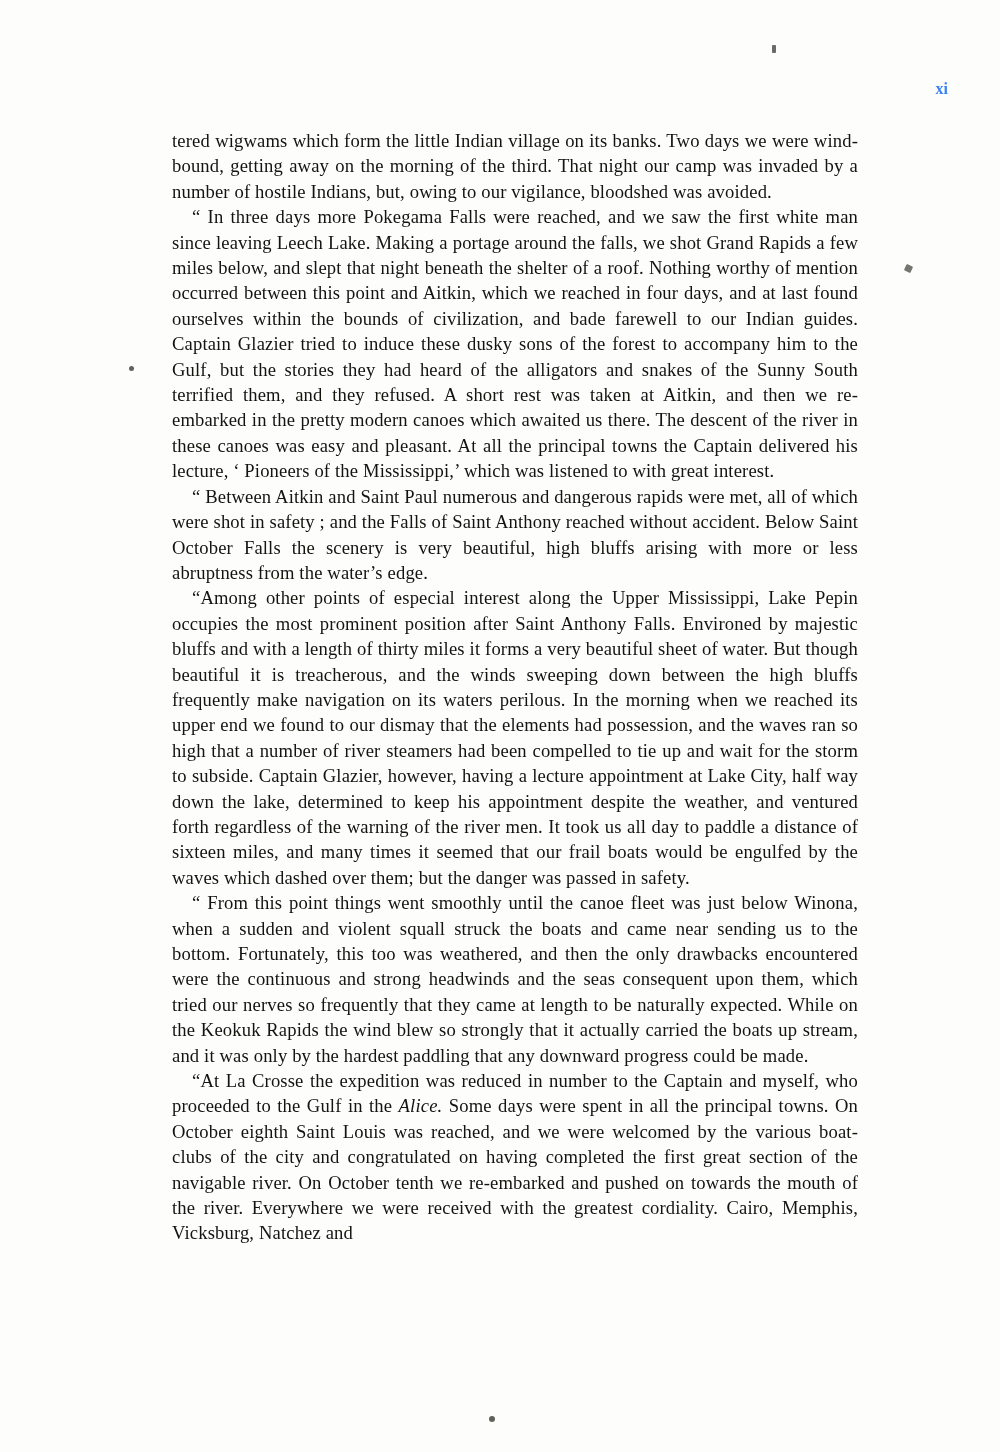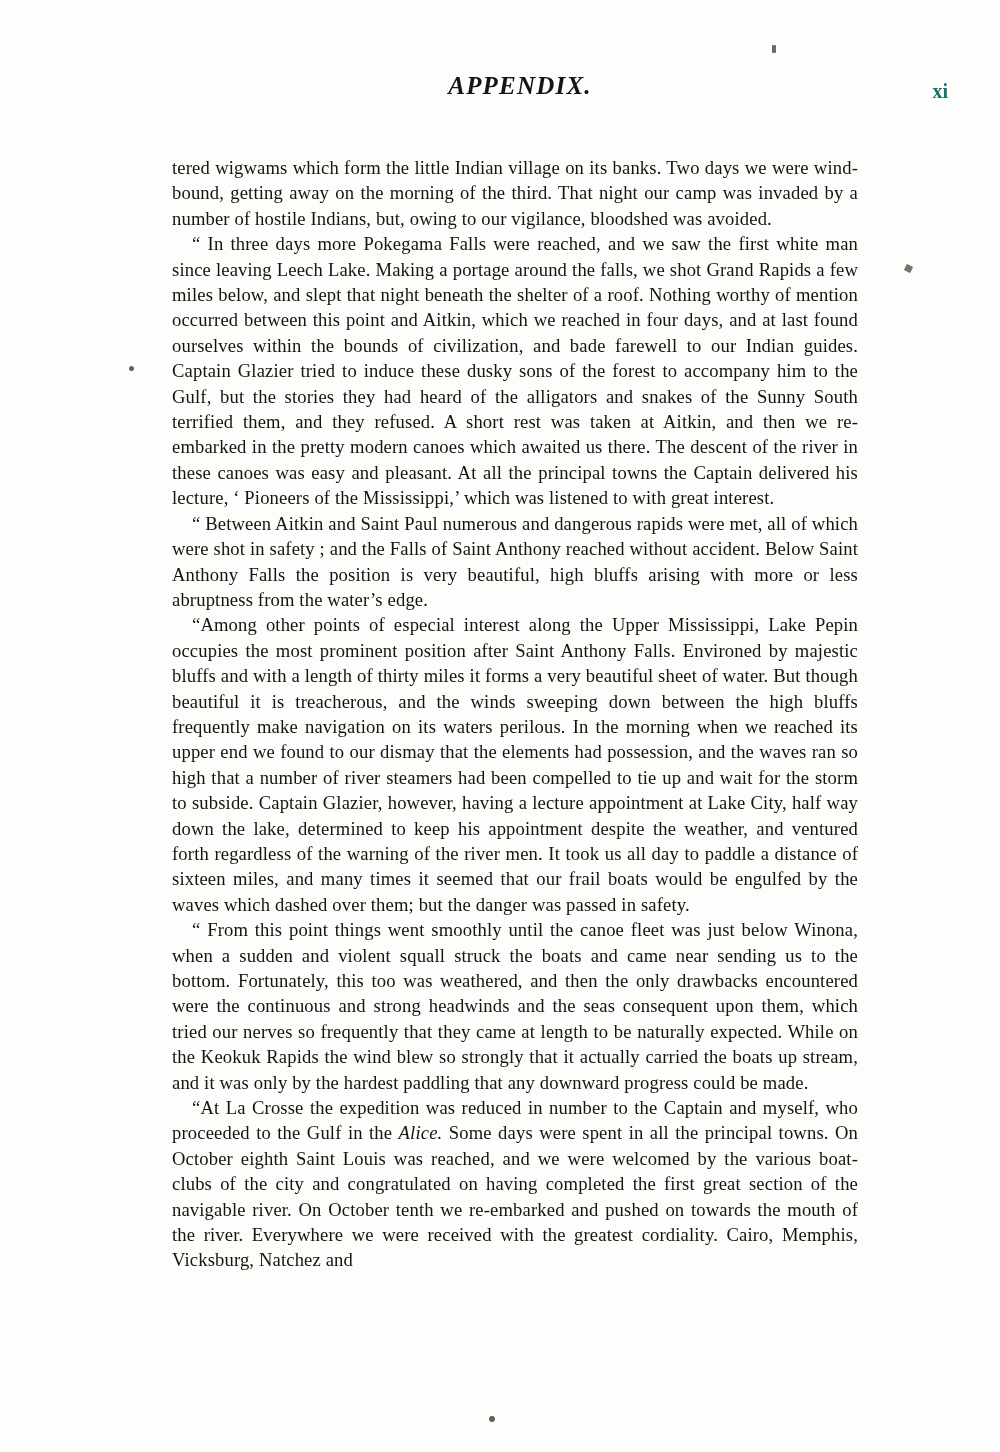--- a/index.html
+++ b/index.html
@@ -36,43 +36,42 @@
     font-style: italic;
     font-weight: bold;
     font-size: 25px;
     letter-spacing: 1.2px;
     color: #141414;
   }
   .folio {
     position: absolute;
     top: 80px;
     right: 52px;
-    font-size: 20px;
+    font-size: 16px;
     font-weight: bold;
-    color: #0f766e;
+    color: #3b82f6;
     font-family: "Liberation Serif", serif;
   }
   .body-text {
     position: absolute;
     top: 128px;
     left: 172px;
     width: 686px;
     font-size: 18.6px;
     line-height: 25.4px;
     text-align: justify;
     color: #14140f;
     letter-spacing: 0.15px;
   }
   .body-text p {
     margin: 0;
     text-indent: 20px;
   }
   .body-text p.noindent {
     text-indent: 0;
-    margin-top: 27px;
   }
   .body-text i {
   }
   .speck {
     position: absolute;
     background: #3a3a33;
     border-radius: 50%;
   }
   .speck-1 { top: 45px; left: 772px; width: 4px; height: 8px; border-radius: 1px; opacity: .75; }
   .speck-2 { top: 265px; left: 905px; width: 7px; height: 7px; border-radius: 1px; opacity: .7; transform: rotate(25deg); }
@@ -82,28 +81,25 @@
 </head>
 <body>
 
 <div class="page">
 
   <div class="speck speck-1"></div>
   <div class="speck speck-2"></div>
   <div class="speck speck-3"></div>
   <div class="speck speck-4"></div>
 
-  <div class="header">
-    <div class="header-title">APPENDIX.</div>
-  </div>
 
   <div class="folio">xi</div>
 
   <div class="body-text">
     <p class="noindent">tered wigwams which form the little Indian village on its banks. Two days we were wind-bound, getting away on the morning of the third. That night our camp was invaded by a number of hostile Indians, but, owing to our vigilance, bloodshed was avoided.</p>
     <p>“ In three days more Pokegama Falls were reached, and we saw the first white man since leaving Leech Lake. Making a portage around the falls, we shot Grand Rapids a few miles below, and slept that night beneath the shelter of a roof. Nothing worthy of mention occurred between this point and Aitkin, which we reached in four days, and at last found ourselves within the bounds of civilization, and bade farewell to our Indian guides. Captain Glazier tried to induce these dusky sons of the forest to accompany him to the Gulf, but the stories they had heard of the alligators and snakes of the Sunny South terrified them, and they refused. A short rest was taken at Aitkin, and then we re-embarked in the pretty modern canoes which awaited us there. The descent of the river in these canoes was easy and pleasant. At all the principal towns the Captain delivered his lecture, ‘ Pioneers of the Mississippi,’ which was listened to with great interest.</p>
-    <p>“ Between Aitkin and Saint Paul numerous and dangerous rapids were met, all of which were shot in safety ; and the Falls of Saint Anthony reached without accident. Below Saint Anthony Falls the position is very beautiful, high bluffs arising with more or less abruptness from the water’s edge.</p>
+    <p>“ Between Aitkin and Saint Paul numerous and dangerous rapids were met, all of which were shot in safety ; and the Falls of Saint Anthony reached without accident. Below Saint October Falls the scenery is very beautiful, high bluffs arising with more or less abruptness from the water’s edge.</p>
     <p>“Among other points of especial interest along the Upper Mississippi, Lake Pepin occupies the most prominent position after Saint Anthony Falls. Environed by majestic bluffs and with a length of thirty miles it forms a very beautiful sheet of water. But though beautiful it is treacherous, and the winds sweeping down between the high bluffs frequently make navigation on its waters perilous. In the morning when we reached its upper end we found to our dismay that the elements had possession, and the waves ran so high that a number of river steamers had been compelled to tie up and wait for the storm to subside. Captain Glazier, however, having a lecture appointment at Lake City, half way down the lake, determined to keep his appointment despite the weather, and ventured forth regardless of the warning of the river men. It took us all day to paddle a distance of sixteen miles, and many times it seemed that our frail boats would be engulfed by the waves which dashed over them; but the danger was passed in safety.</p>
     <p>“ From this point things went smoothly until the canoe fleet was just below Winona, when a sudden and violent squall struck the boats and came near sending us to the bottom. Fortunately, this too was weathered, and then the only drawbacks encountered were the continuous and strong headwinds and the seas consequent upon them, which tried our nerves so frequently that they came at length to be naturally expected. While on the Keokuk Rapids the wind blew so strongly that it actually carried the boats up stream, and it was only by the hardest paddling that any downward progress could be made.</p>
     <p><span>“At La Crosse the expedition was reduced in number to the Captain and myself, who proceeded to the Gulf in the </span><i>Alice.</i><span> Some days were spent in all the principal towns. On October eighth Saint Louis was reached, and we were welcomed by the various boat-clubs of the city and congratulated on having completed the first great section of the navigable river. On October tenth we re-embarked and pushed on towards the mouth of the river. Everywhere we were received with the greatest cordiality. Cairo, Memphis, Vicksburg, Natchez and</span></p>
   </div>
 
 </div>
 
 </body></html>

